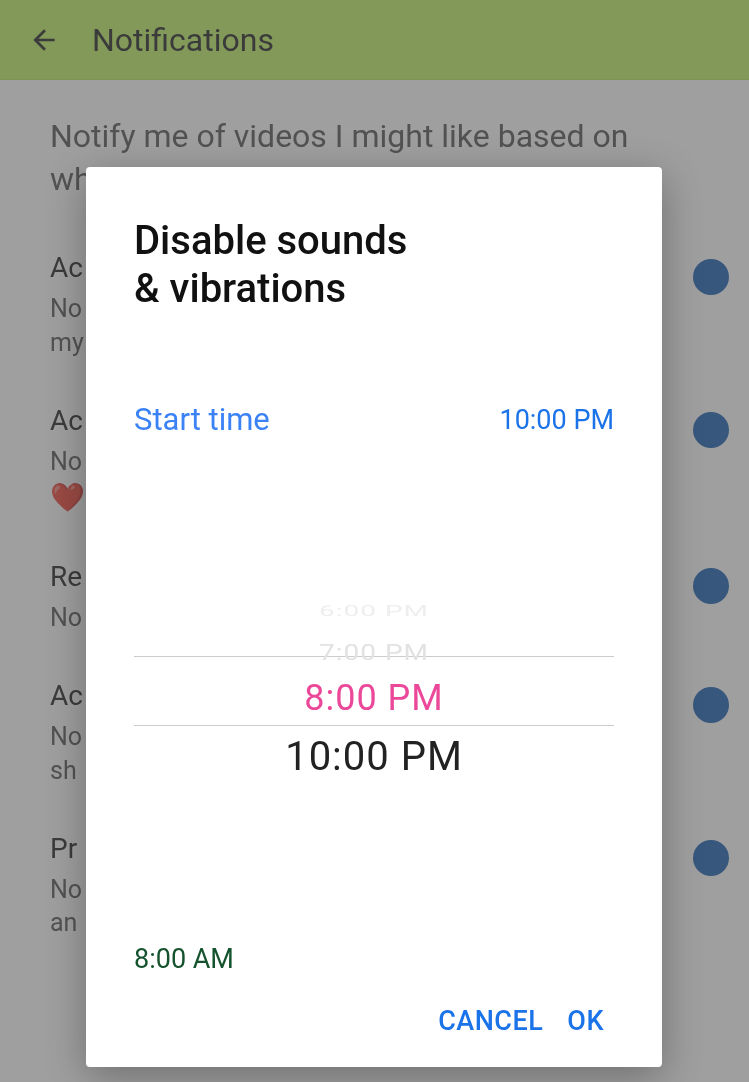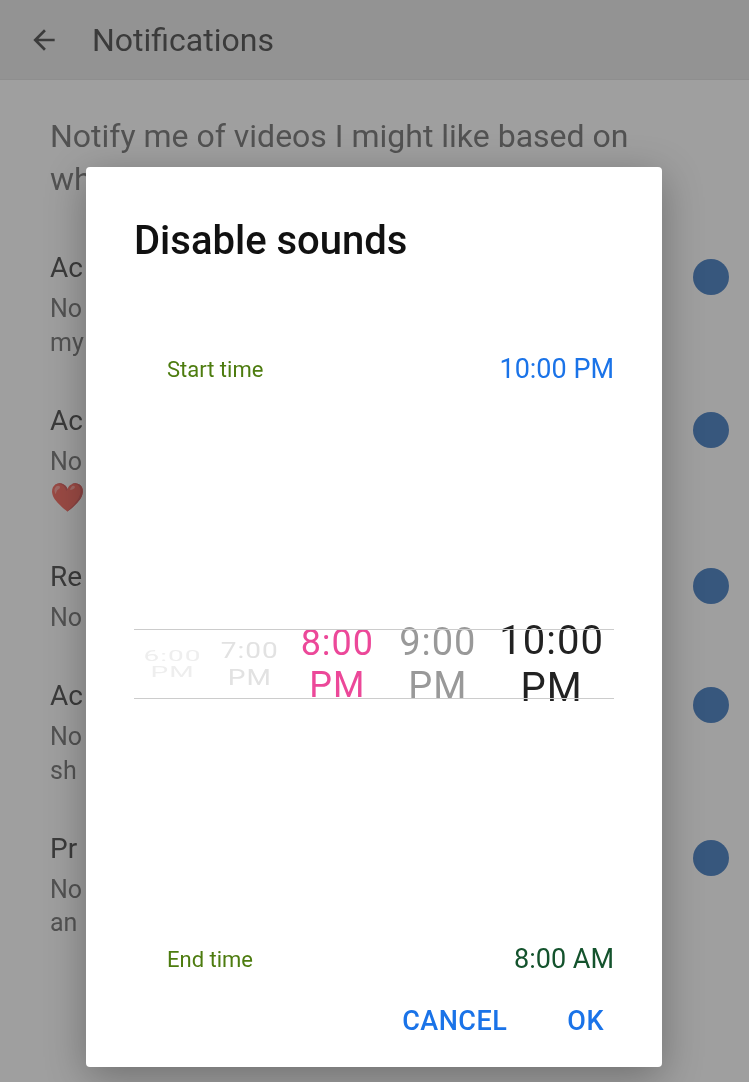--- a/index.html
+++ b/index.html
@@ -13,21 +13,21 @@
       height: 1082px;
       background: #fff;
       position: relative;
       overflow: hidden;
     }
     .app-bar {
       height: 80px;
       display: flex;
       align-items: center;
       padding: 0 24px;
-      background: #e5e5e5;
+      background: #bef264;
       border-bottom: 1px solid rgba(0,0,0,0.05);
     }
     .back-arrow {
       width: 40px;
       height: 40px;
       display: flex;
       align-items: center;
       justify-content: center;
       margin-right: 28px;
     }
@@ -104,36 +104,35 @@
       justify-content: space-between;
       align-items: center;
       margin-top: 88px;
     }
     .time-row-end {
       display: flex;
       justify-content: space-between;
       align-items: center;
     }
     .time-label {
-      font-size: 22px;
-      color: #4d7c0f;
-      margin-left: 33px;
+      font-size: 31px;
+      color: #3b82f6;
     }
     .time-value {
       font-size: 27px;
       color: #14532d;
     }
     .time-value-active {
       font-size: 27px;
       color: #1a73e8;
     }
     .picker {
       flex: 1;
       display: flex;
-      flex-direction: row;
+      flex-direction: column;
       align-items: center;
       justify-content: center;
       margin-top: 20px;
       margin-bottom: 20px;
       position: relative;
     }
     .picker-lines {
       position: absolute;
       top: 50%;
       left: 0;
@@ -165,21 +164,21 @@
       color: #222;
       padding: 10px 0;
     }
     .picker-item.near {
       font-size: 38px;
       color: #999;
     }
     .dialog-actions {
       display: flex;
       justify-content: flex-end;
-      gap: 60px;
+      gap: 24px;
       margin-top: 30px;
       padding-right: 10px;
     }
     .dialog-button {
       font-size: 27px;
       font-weight: 500;
       color: #1a73e8;
       background: none;
       border: none;
       letter-spacing: 0.5px;
@@ -241,38 +240,37 @@
     </div>
     <div class="toggle"></div>
   </div>
 </div>
 
 <div class="overlay"></div>
 
 <div class="dialog">
   <div class="dialog-title">
     <span>Disable sounds</span><br>
+    <span>&amp; vibrations</span>
   </div>
 
   <div class="time-row">
     <span class="time-label">Start time</span>
     <span class="time-value-active">10:00 PM</span>
   </div>
 
   <div class="picker">
     <div class="picker-lines"></div>
     <div class="picker-item faint2">6:00 PM</div>
     <div class="picker-item faint">7:00 PM</div>
     <div class="picker-item">8:00 PM</div>
-    <div class="picker-item near">9:00 PM</div>
     <div class="picker-item selected">10:00 PM</div>
   </div>
 
   <div class="time-row-end">
-    <span class="time-label">End time</span>
     <span class="time-value">8:00 AM</span>
   </div>
 
   <div class="dialog-actions">
     <button class="dialog-button">CANCEL</button>
     <button class="dialog-button">OK</button>
   </div>
 </div>
 
 </body></html>

